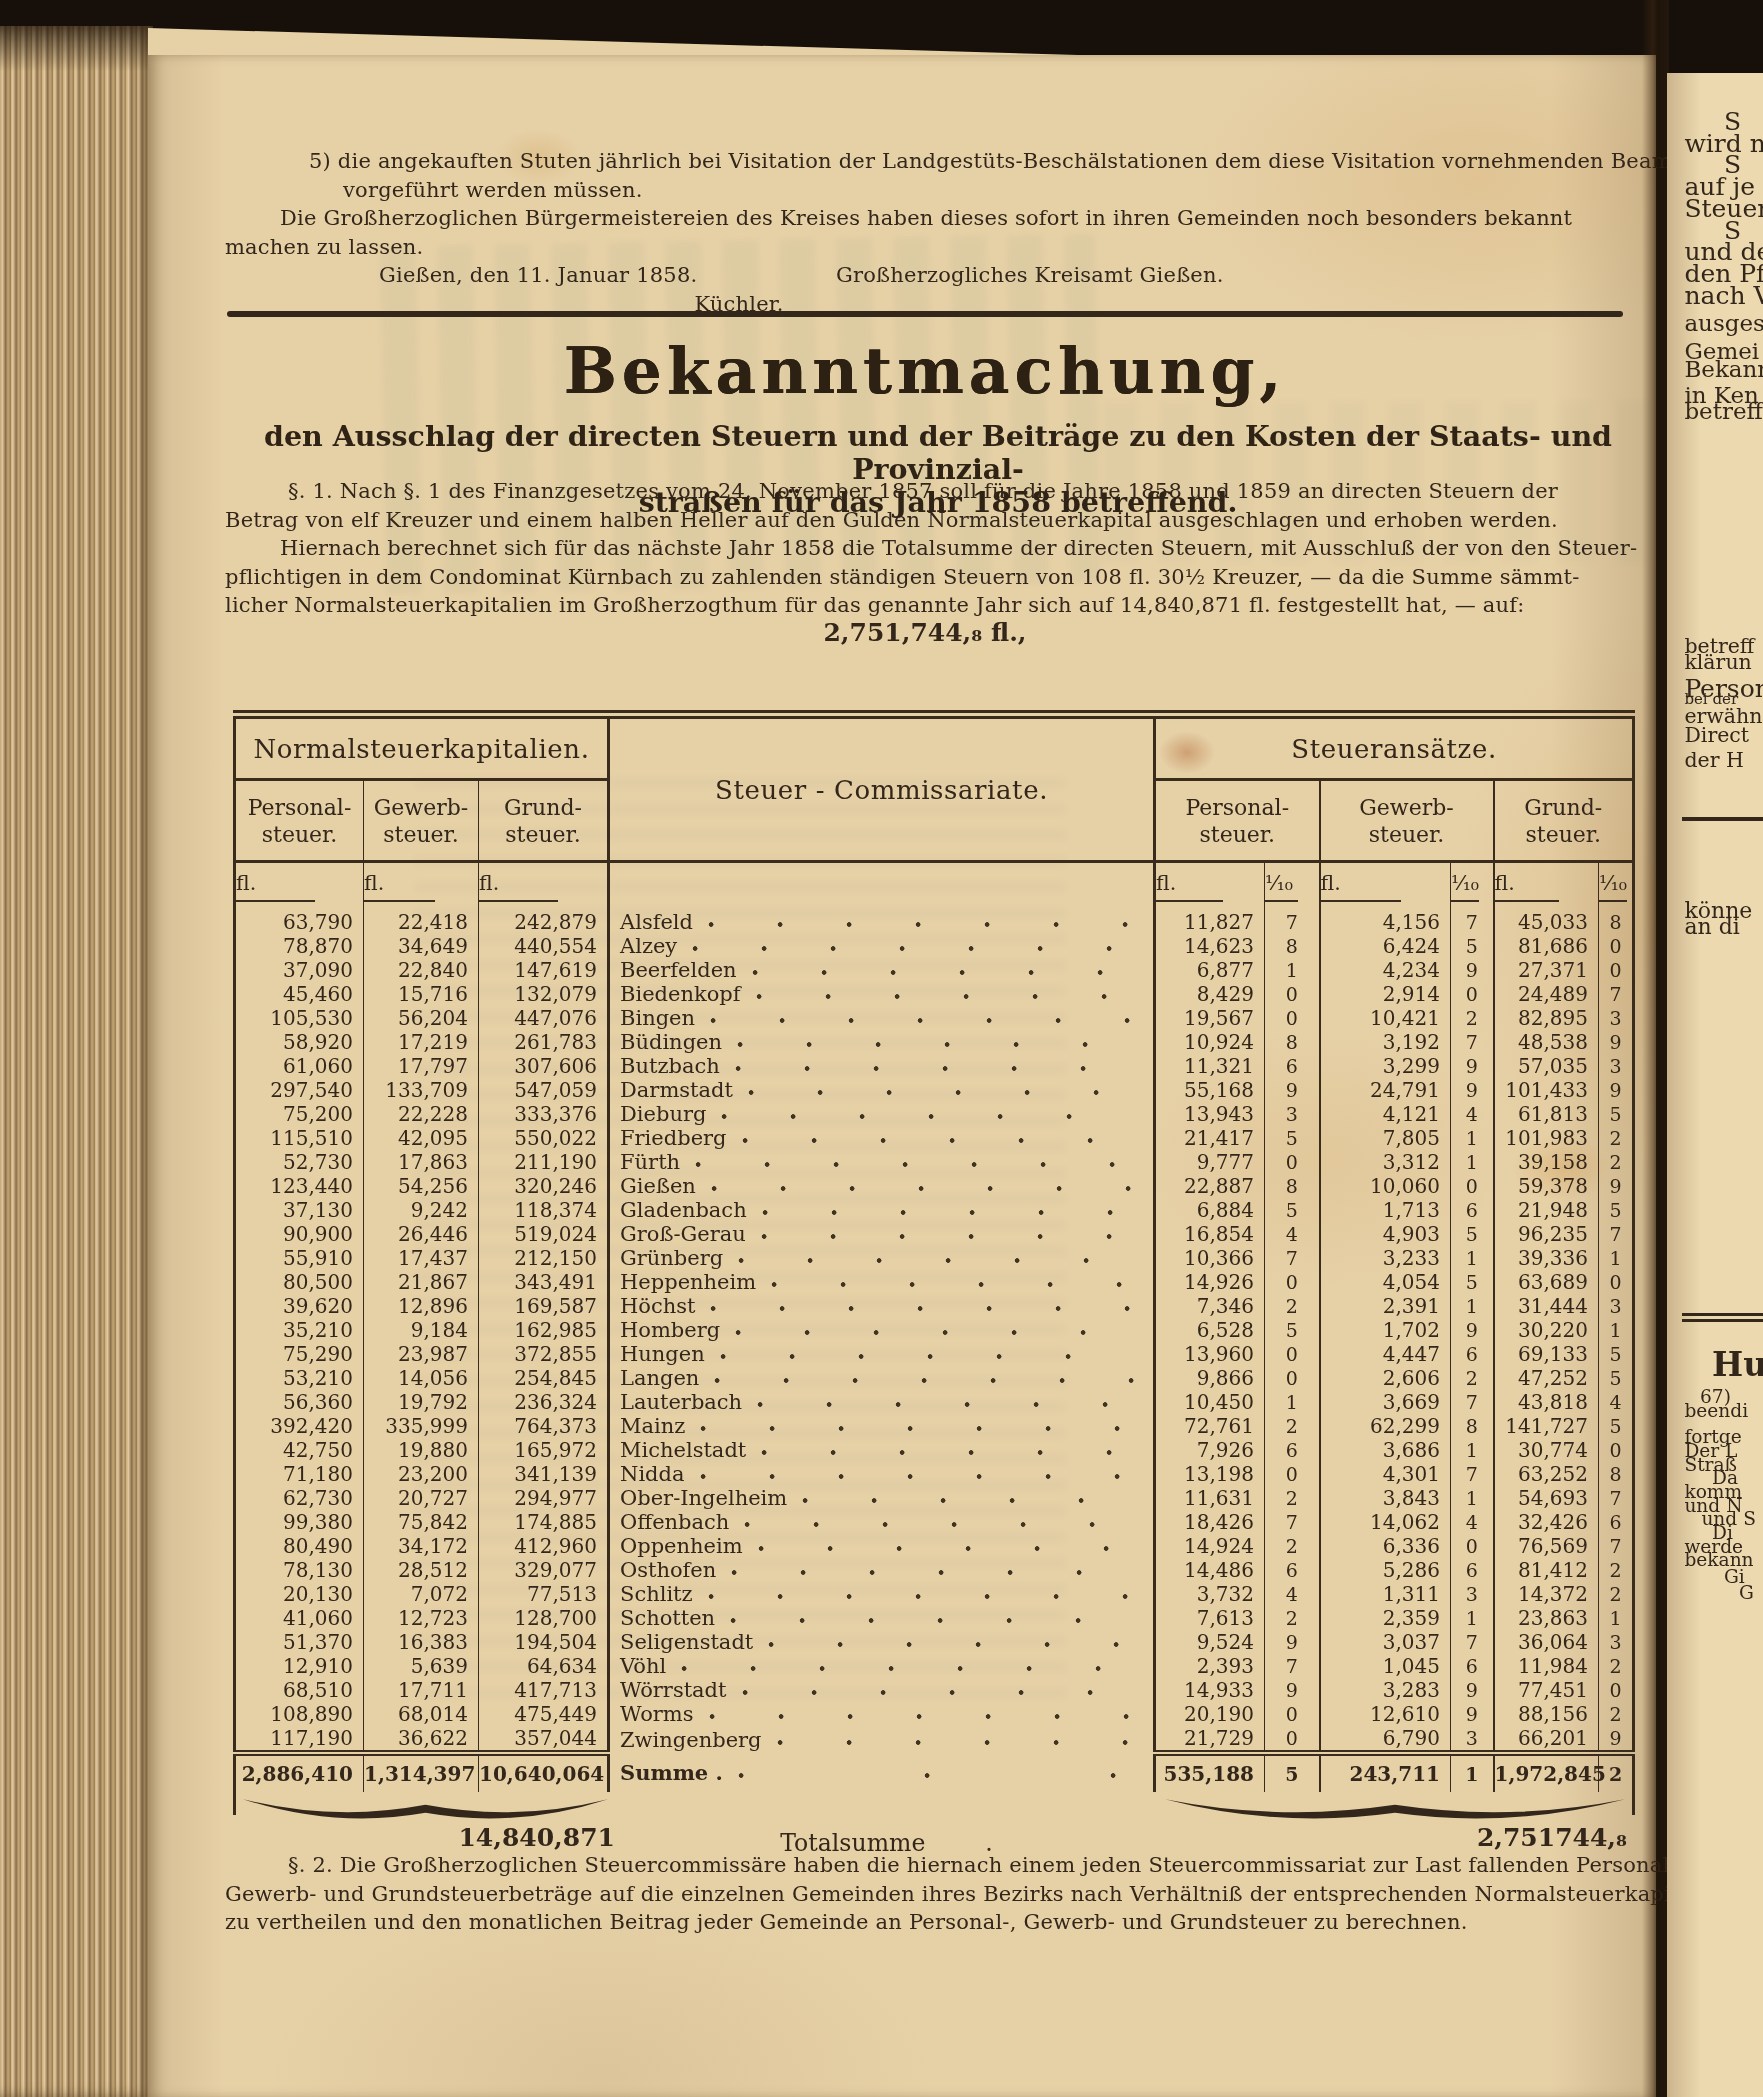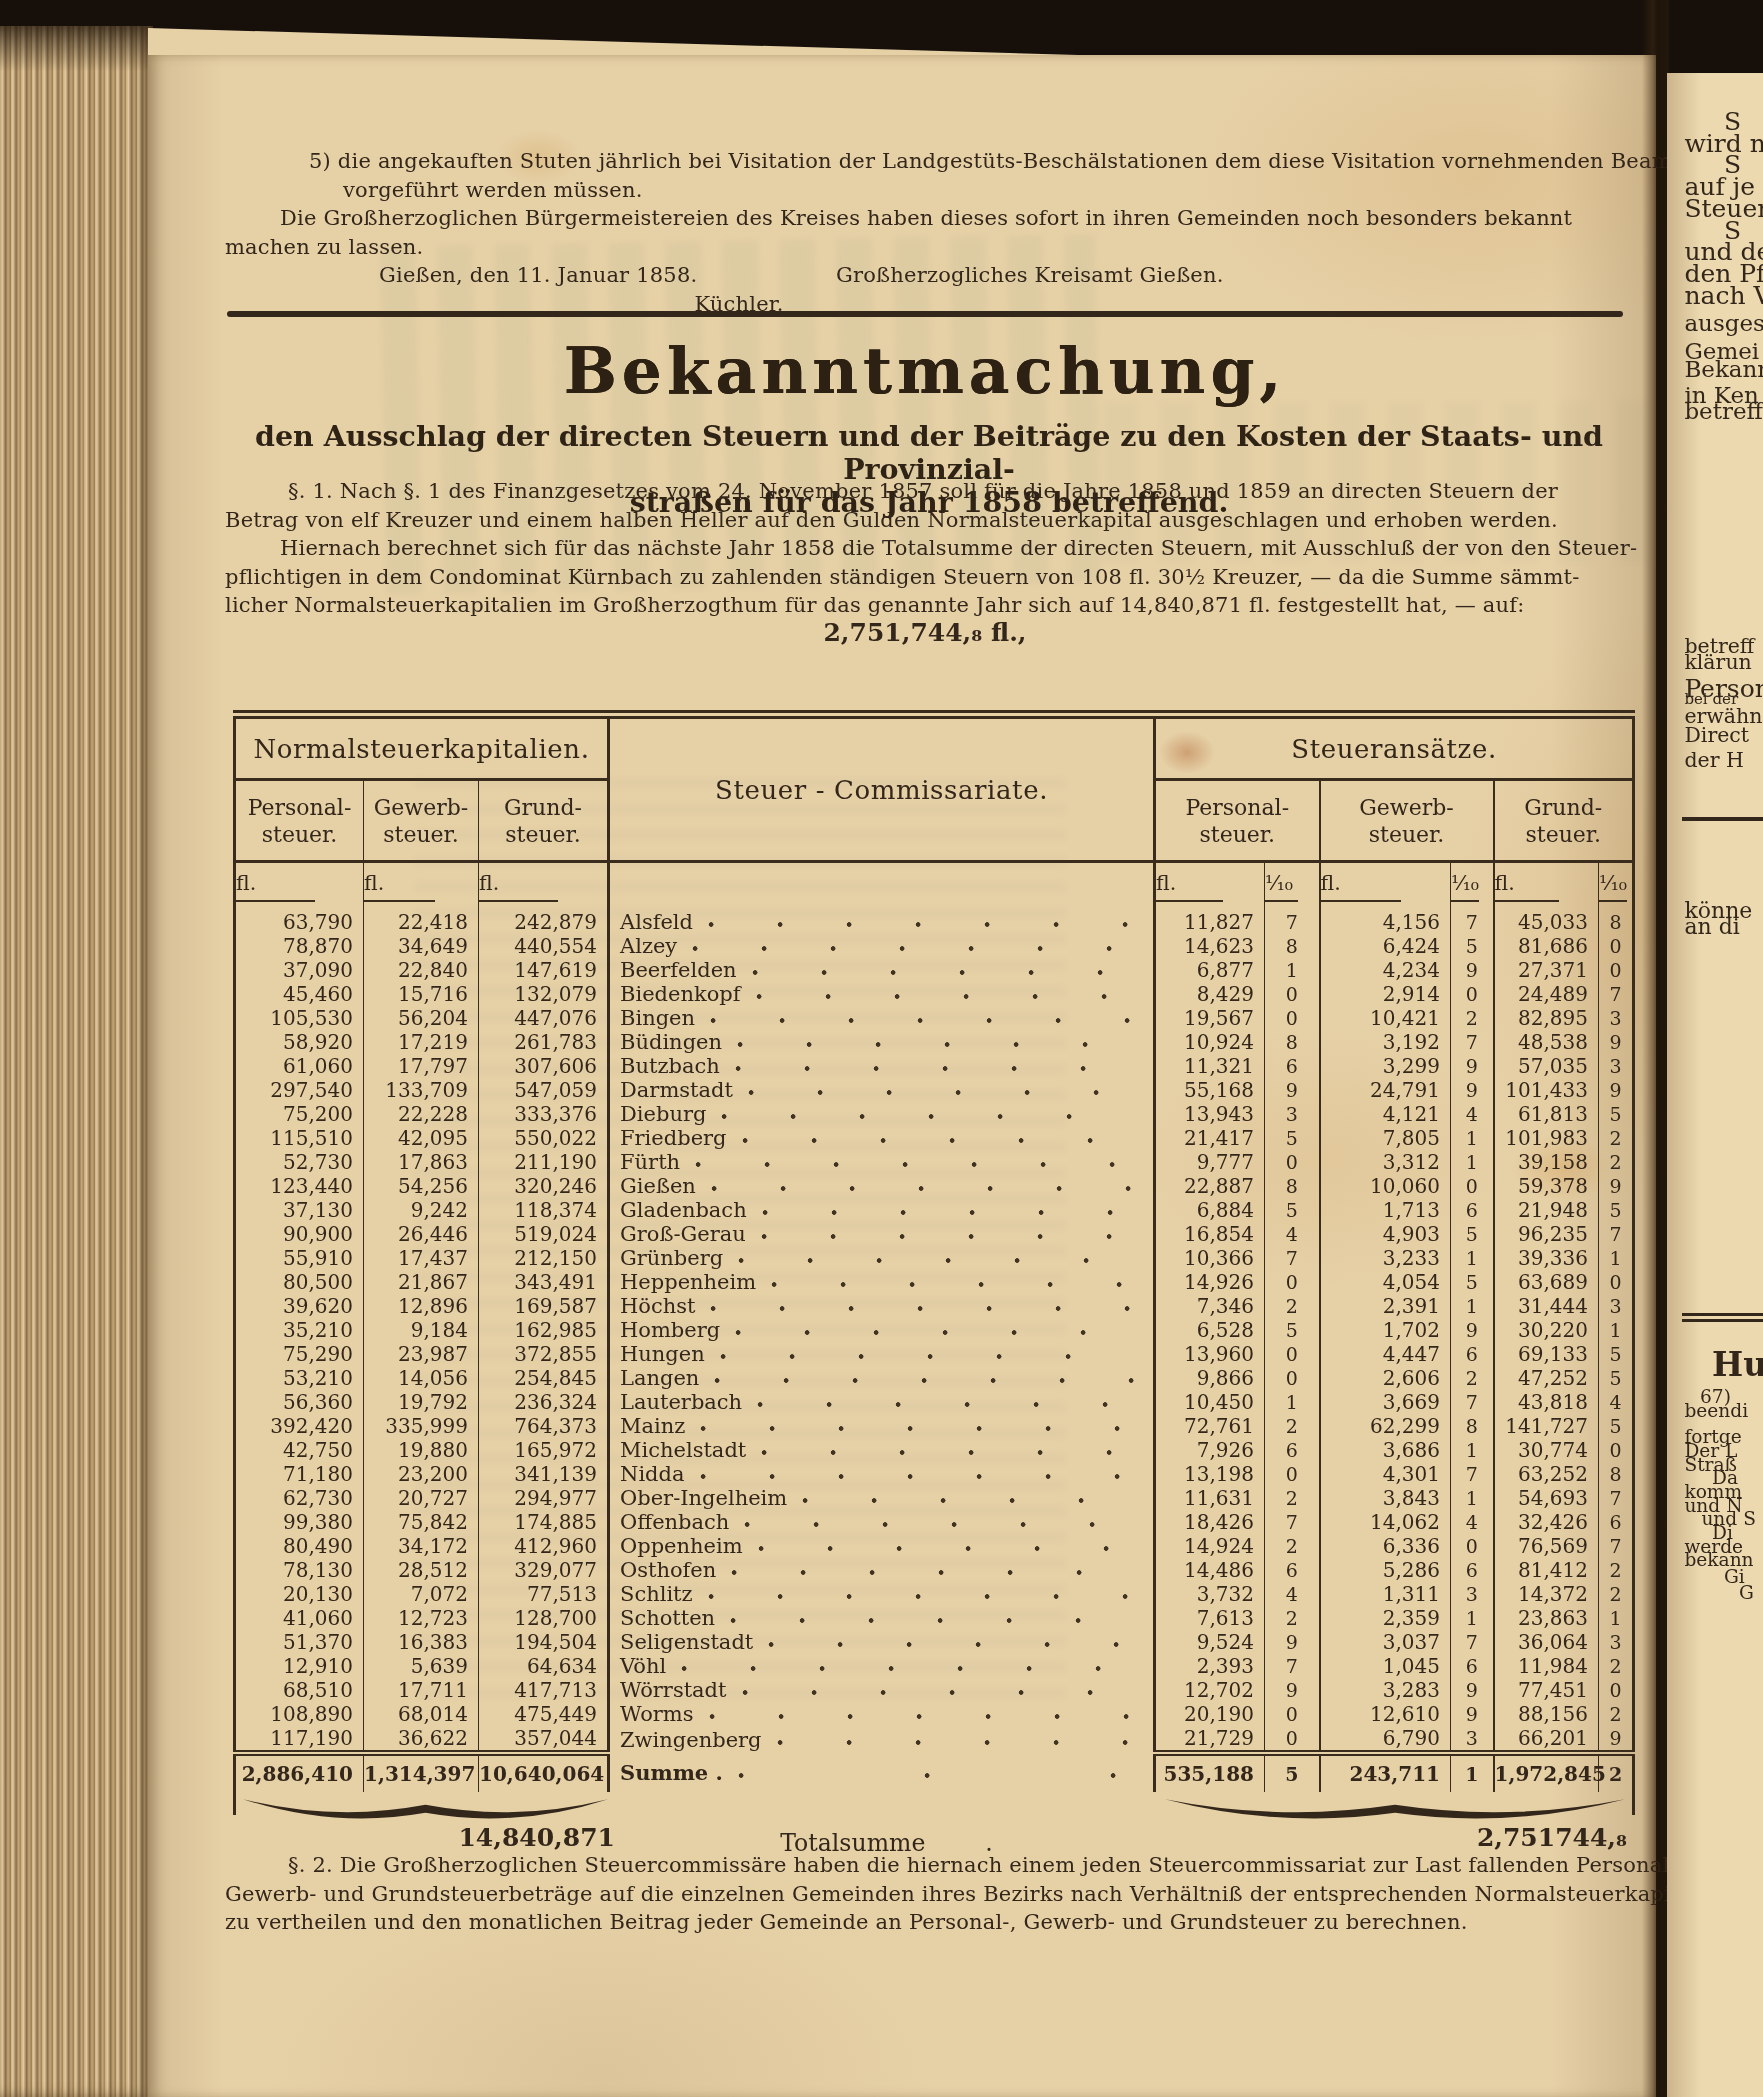--- a/index.html
+++ b/index.html
@@ -47,21 +47,21 @@
   .ind135{text-indent:84px;} .ind190{text-indent:118px;} .ind102{text-indent:63px;} .ind88{text-indent:55px;}
   .dateline{position:relative;height:28.5px;}
   .dateline .date{position:absolute;left:154px;}
   .dateline .issuer{position:absolute;left:611px;}
   .sig{text-align:center;width:1400px;padding-right:372px;box-sizing:border-box;}
 
   .rule-top{position:absolute;left:79px;top:256px;width:1396px;height:0;border-top:6.8px solid #33261a;border-radius:3.7px;}
 
   .doc-title{position:absolute;left:77px;top:279px;width:1400px;text-align:center;
     font-size:63px;font-weight:bold;letter-spacing:5px;color:#2d2113;text-shadow:0 0 0.6px #2d2113;}
-  .doc-subtitle{position:absolute;left:81px;top:365px;width:1400px;text-align:center;
+  .doc-subtitle{position:absolute;left:90px;top:365px;width:1400px;text-align:center;
     font-size:28.5px;font-weight:bold;line-height:33px;color:#2f2315;}
 
   .sec1{top:422px;}
   .total-line{position:absolute;left:77px;top:563px;width:1400px;text-align:center;font-size:25px;font-weight:600;}
   .sec1b{top:594px;}
   .sec2{top:1796px;}
 
   
   .tax-table{position:absolute;left:85px;top:655px;width:1399px;border-collapse:collapse;table-layout:fixed;
     border-left:3.7px solid #3a2c1c;border-right:3.7px solid #3a2c1c;border-top:9.3px double #3a2c1c;color:#33261a;}
@@ -747,21 +747,21 @@
           <tr>
     <td class="num">68,510</td>
     <td class="num bl3">17,711</td>
     <td class="num bl3">417,713</td>
     <td class="name-cell bl5">
       <div class="nm-line">
                 <span class="nm">Wörrstadt</span>
                 <span class="leader"></span>
               </div>
     </td>
-    <td class="num bl5">12,702</td>
+    <td class="num bl5">14,933</td>
     <td class="tenth bl2">9</td>
     <td class="num bl4">3,283</td>
     <td class="tenth bl2">9</td>
     <td class="num bl4">77,451</td>
     <td class="tenth bl2">0</td>
   </tr>
           <tr>
     <td class="num">108,890</td>
     <td class="num bl3">68,014</td>
     <td class="num bl3">475,449</td>

